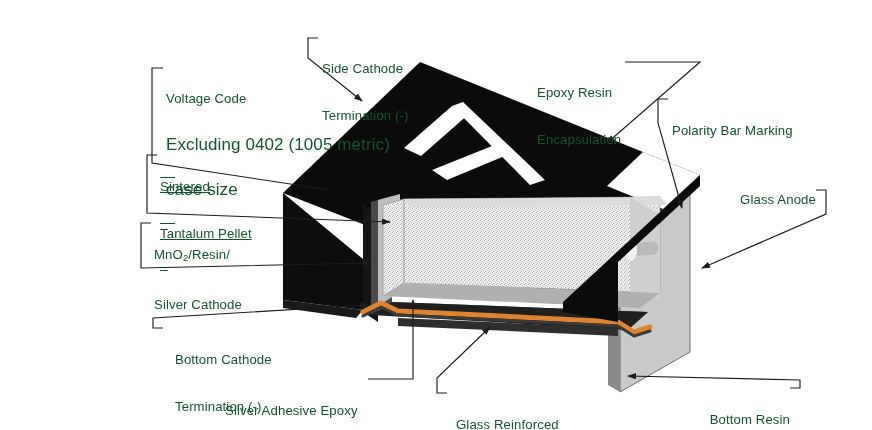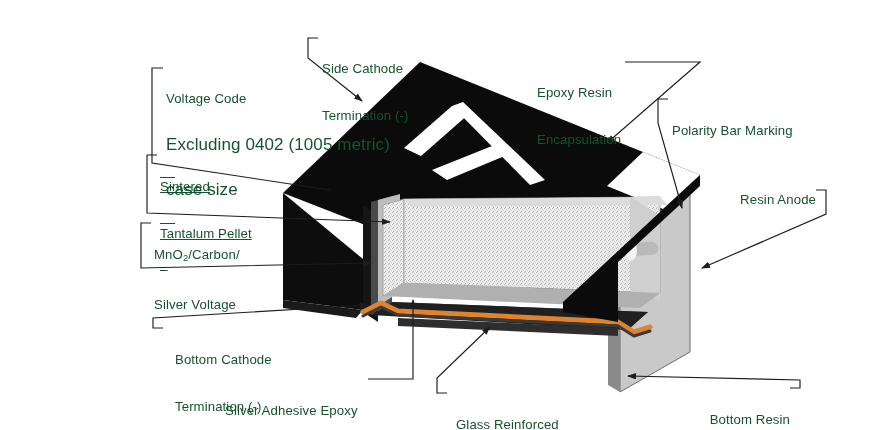--- a/index.html
+++ b/index.html
@@ -136,31 +136,31 @@
   <div class="lbl" style="left:537px;top:54px;">
     <div>Epoxy Resin</div>
     <div>Encapsulation</div>
   </div>
 
   <div class="lbl" style="left:672px;top:92px;">
     <div>Polarity Bar Marking</div>
   </div>
 
   <div class="lbl" style="left:716px;top:161px;text-align:right;width:100px;">
-    <div>Resin Anode</div>
+    <div>Glass Anode</div>
   </div>
 
   <div class="lbl" style="left:160px;top:148px;text-decoration:underline;">
     <div>Sintered</div>
     <div>Tantalum Pellet</div>
   </div>
 
   <div class="lbl" style="left:154px;top:216px;">
-    <div><span>MnO</span><span class="sub">2</span><span>/Carbon/</span></div>
-    <div>Silver Voltage</div>
+    <div><span>MnO</span><span class="sub">2</span><span>/Resin/</span></div>
+    <div>Silver Cathode</div>
   </div>
 
   <div class="lbl" style="left:175px;top:321px;">
     <div>Bottom Cathode</div>
     <div>Termination (-)</div>
   </div>
 
   <div class="lbl" style="left:225px;top:372px;">
     <div>Silver Adhesive Epoxy</div>
   </div>

